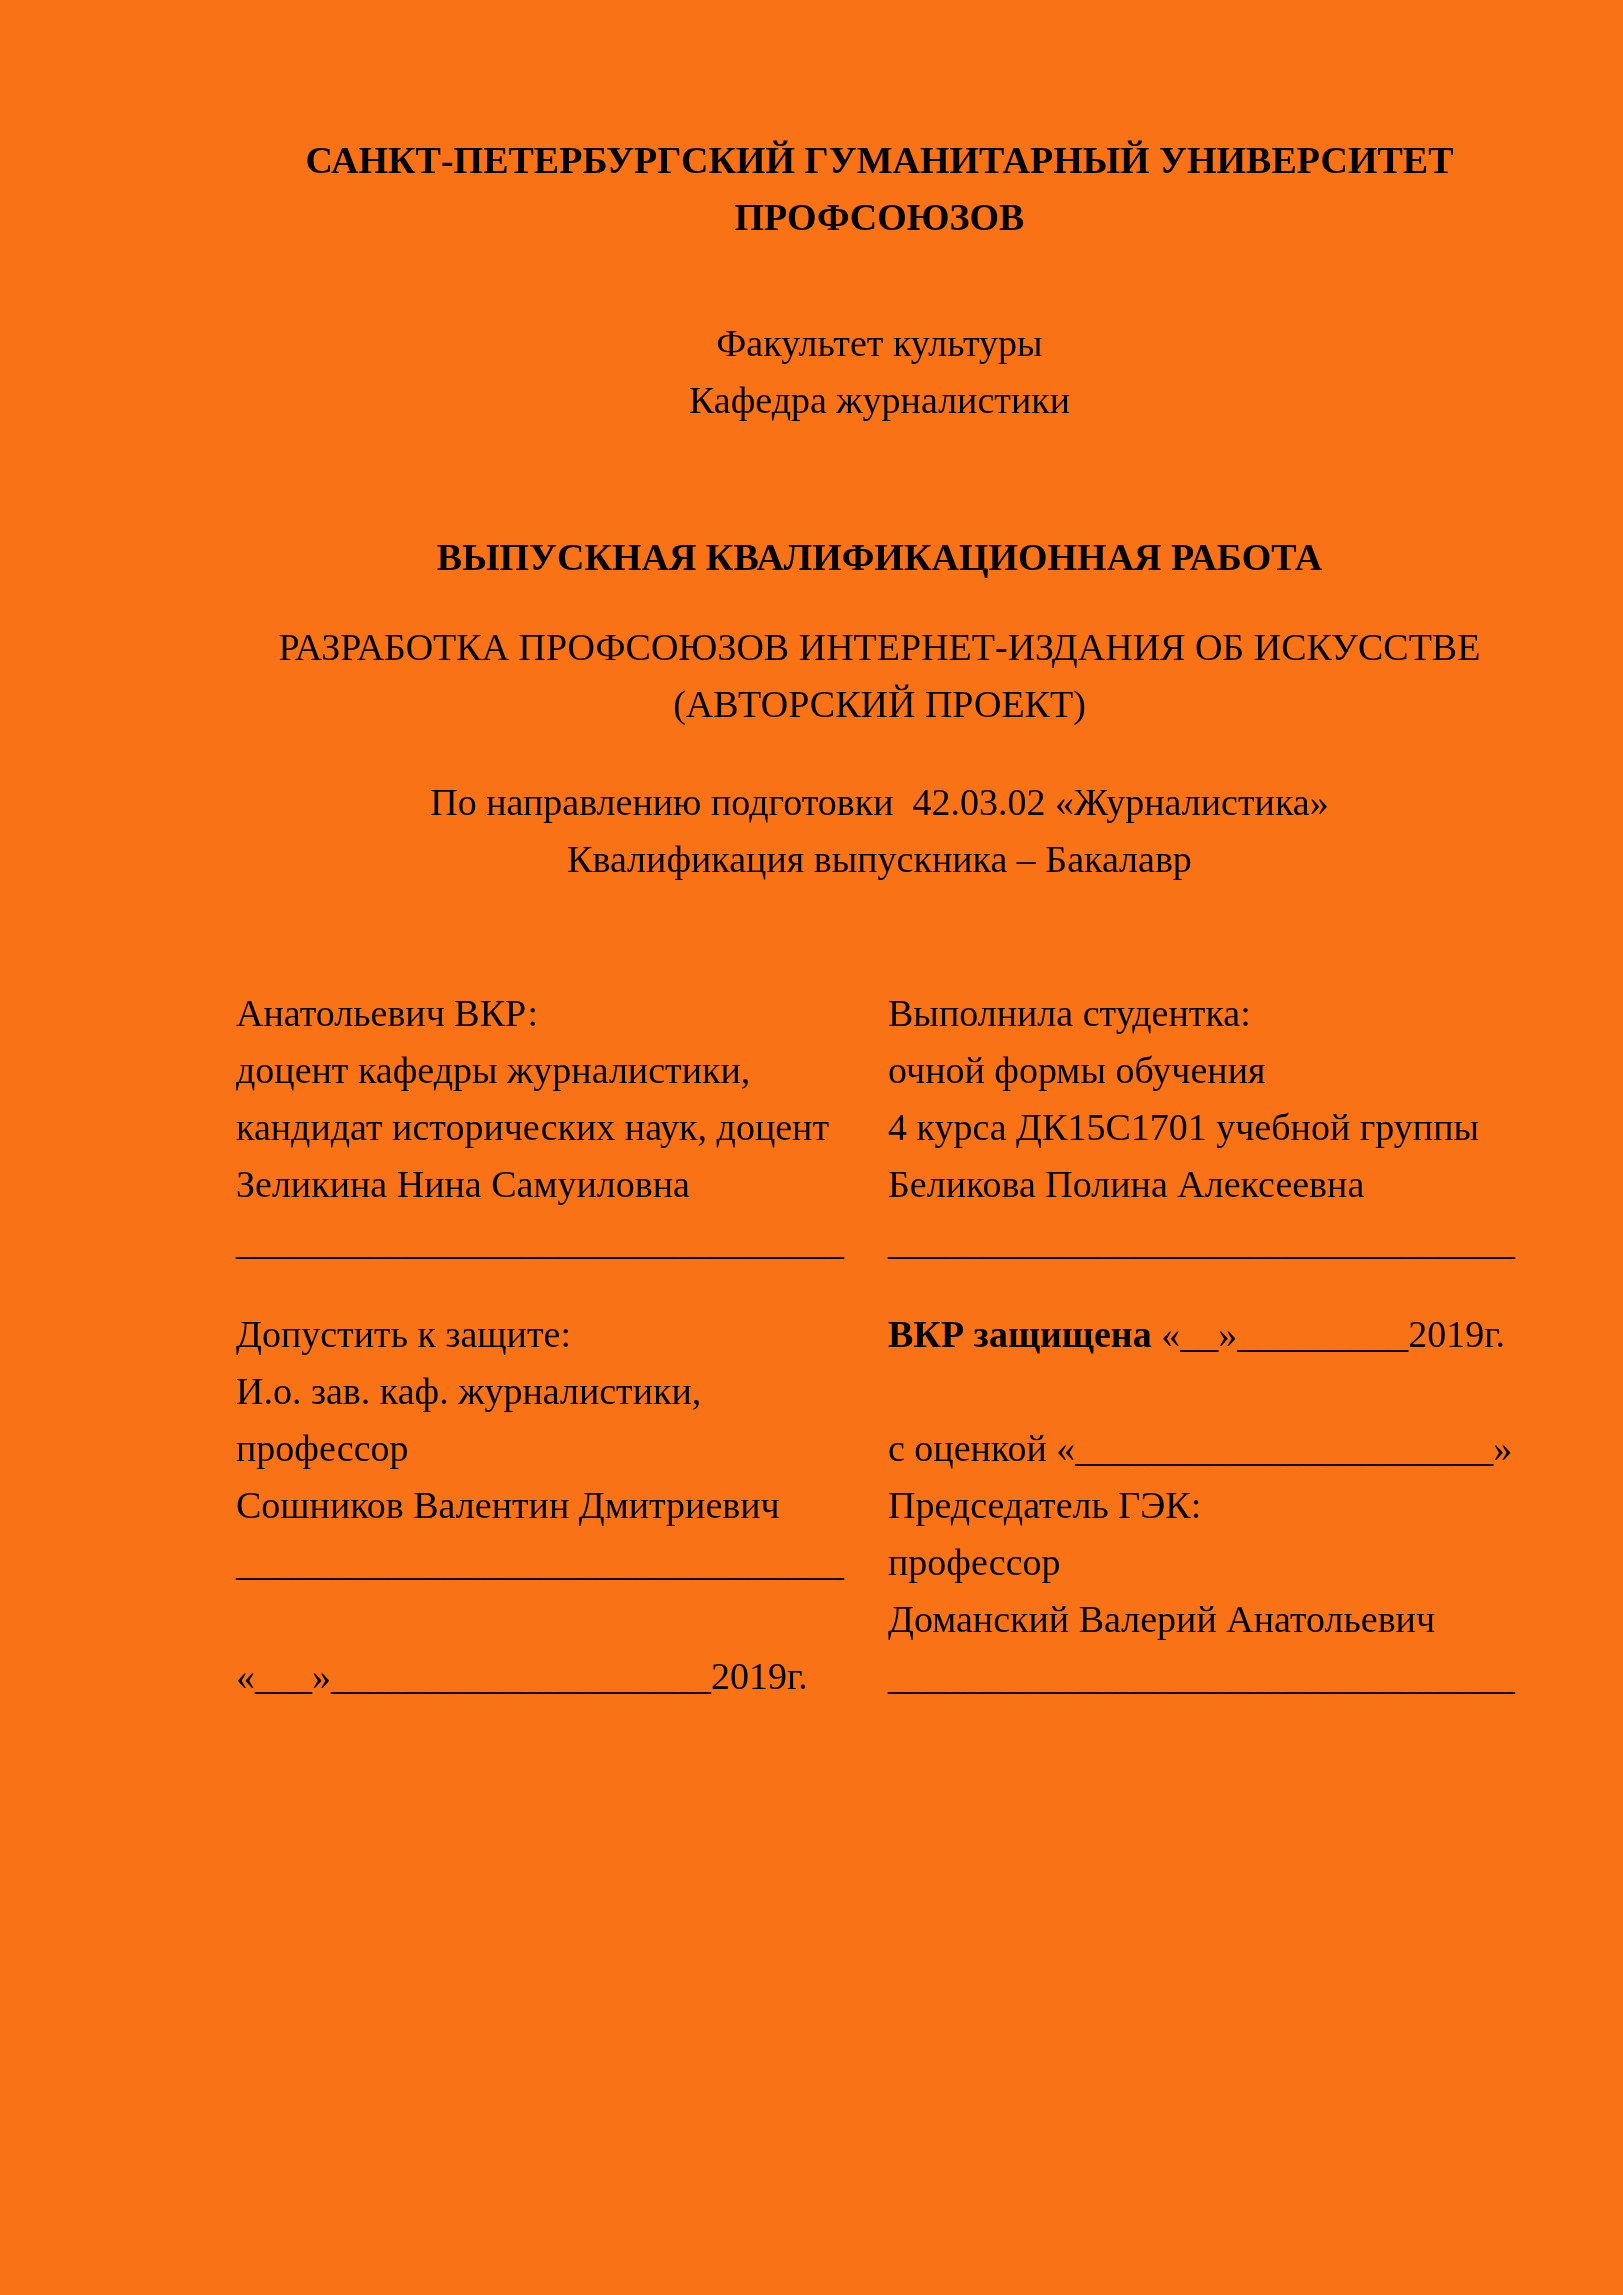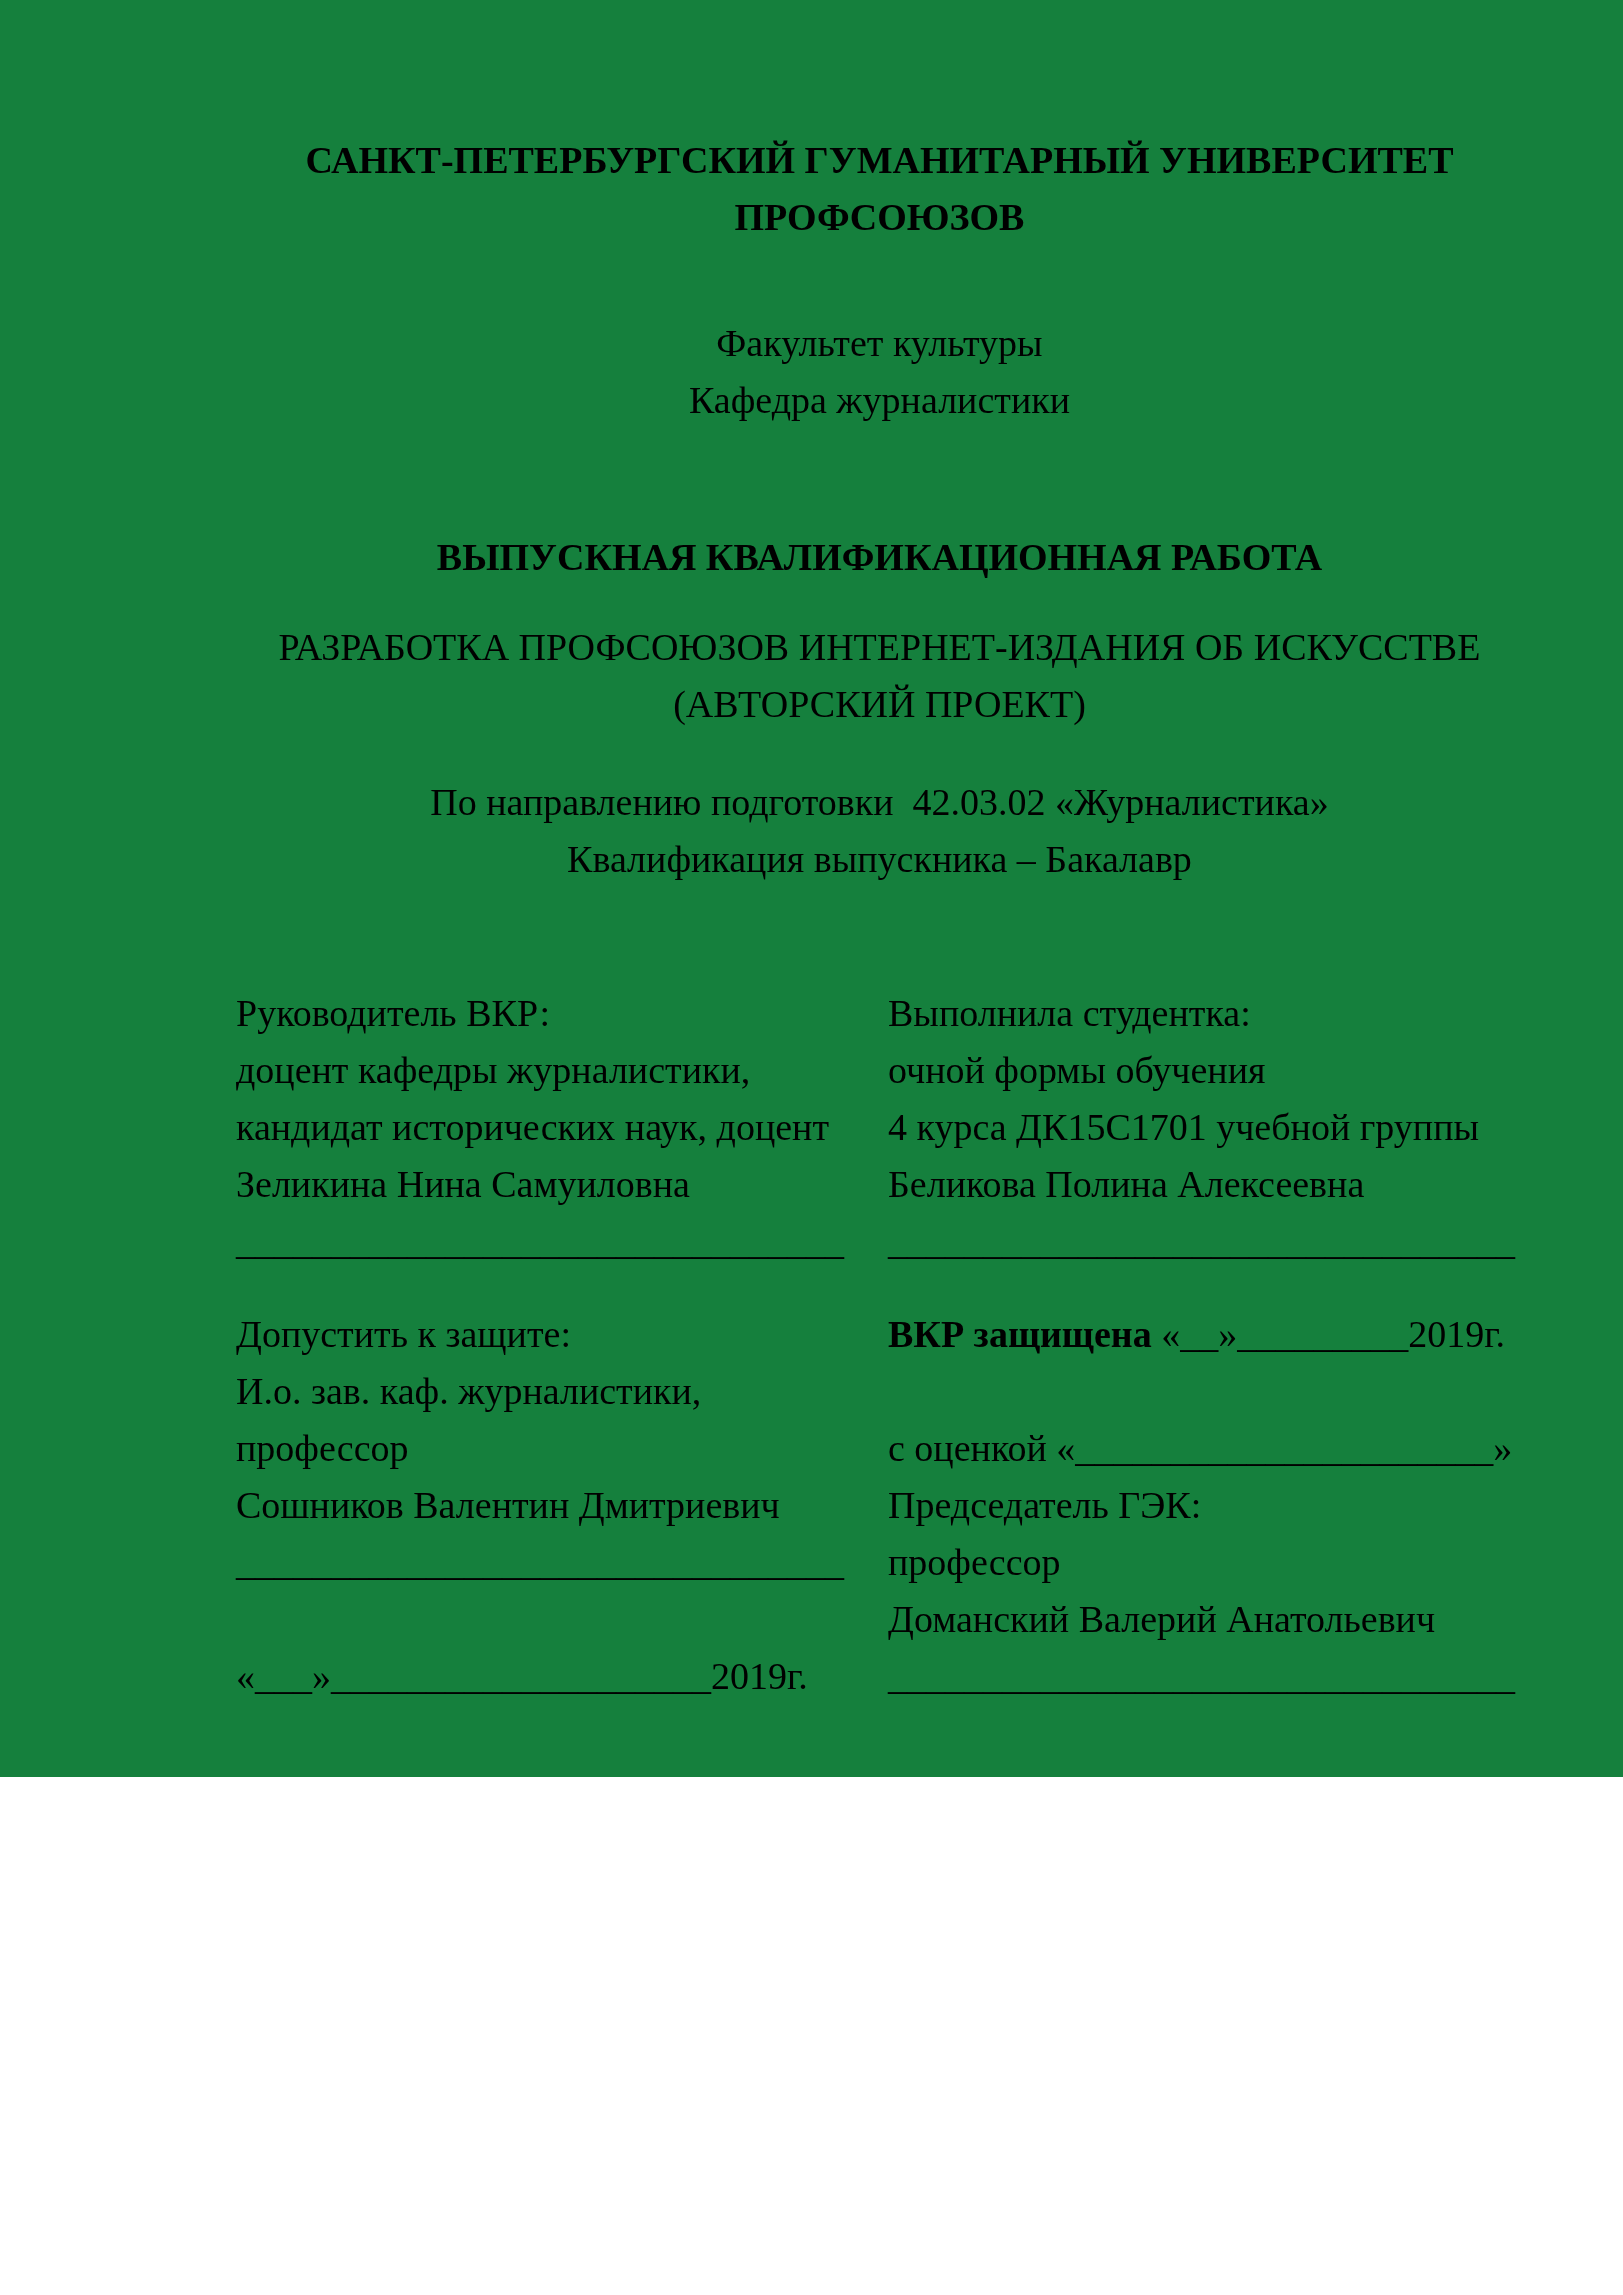--- a/index.html
+++ b/index.html
@@ -1,21 +1,21 @@
 <!DOCTYPE html>
 <html style="font-size:12.6px"><head>
 <meta charset="utf-8">
 <style>
   * { margin: 0; padding: 0; box-sizing: border-box; }
   html, body { background: #ffffff; }
   .page {
     position: relative;
     width: 1623px;
-    height: 1777px;
-    background: #15803d;
+    height: 2295px;
+    background: #f97316;
     color: #000000;
     font-family: "Liberation Serif", "DejaVu Serif", serif;
     font-size: 38px;
     line-height: 57px;
     padding: 132px 100px 0 236px;
     overflow: hidden;
   }
   .center { text-align: center; }
   .bold { font-weight: bold; }
   .prewrap { white-space: pre-wrap; }
@@ -61,21 +61,21 @@
     <div>(АВТОРСКИЙ ПРОЕКТ)</div>
   </div>
 
   <div class="center direction-block">
     <div class="prewrap">По направлению подготовки  42.03.02 «Журналистика»</div>
     <div>Квалификация выпускника – Бакалавр</div>
   </div>
 
   <div class="columns block-a">
     <div class="col col-left">
-      <div>Руководитель ВКР:</div>
+      <div>Анатольевич ВКР:</div>
       <div>доцент кафедры журналистики,</div>
       <div>кандидат исторических наук, доцент</div>
       <div>Зеликина Нина Самуиловна</div>
       <div>________________________________</div>
     </div>
     <div class="col col-right">
       <div>Выполнила студентка:</div>
       <div>очной формы обучения</div>
       <div>4 курса ДК15С1701 учебной группы</div>
       <div>Беликова Полина Алексеевна</div>

